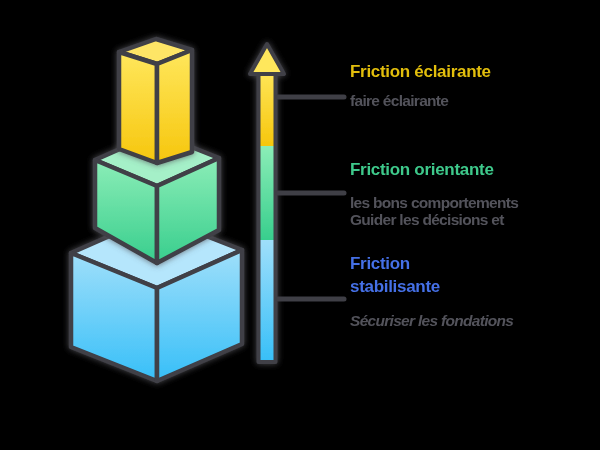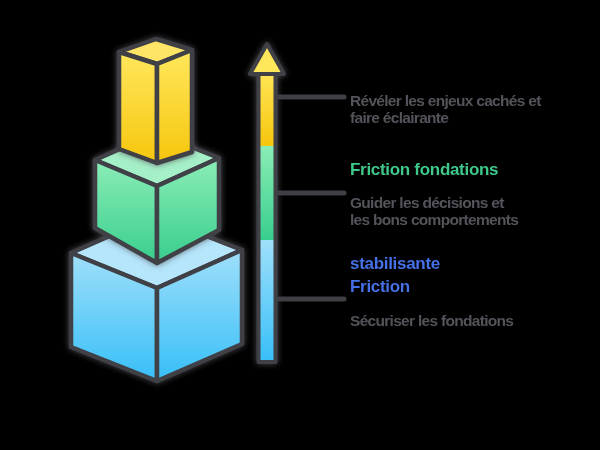--- a/index.html
+++ b/index.html
@@ -16,21 +16,21 @@
   .lvl-title.wrap{white-space:normal;width:150px;line-height:23px;}
   .lvl-desc{
     position:absolute;font-size:15.5px;font-weight:700;line-height:17px;
     color:#53535b;letter-spacing:-0.7px;
   }
   .t-eclairante{color:#e2be0c;top:62px;left:0;}
   .t-orientante{color:#3ec98b;top:160px;left:0;}
   .t-stabilisante{color:#4570e6;top:252px;left:0;}
   .d-eclairante{top:92px;left:0;}
   .d-orientante{top:194px;left:0;}
-  .d-stabilisante{top:312px;left:0;}
+  .d-stabilisante{top:312px;left:0;font-style:italic;}
 </style>
 </head>
 <body>
 
 <div id="stage">
 
   <svg id="diagram-svg" width="600" height="450" viewBox="0 0 600 450">
     <defs>
       <linearGradient id="gYellow" x1="0" y1="0" x2="0" y2="1">
         <stop offset="0" stop-color="#ffe75c"></stop>
@@ -77,33 +77,33 @@
 
     <g stroke="#3f3f46" stroke-width="5" stroke-linecap="round">
       <line x1="278" y1="97" x2="344" y2="97"></line>
       <line x1="278" y1="193" x2="344" y2="193"></line>
       <line x1="278" y1="299" x2="344" y2="299"></line>
     </g>
   </svg>
 
   <div class="labels">
 
+    <div class="lvl-title t-eclairante">Friction éclairante</div>
     <div class="lvl-desc d-eclairante">
-      <div>Révéler les enjeux cachés et</div>
       <div>faire éclairante</div>
     </div>
 
-    <div class="lvl-title t-orientante">Friction fondations</div>
+    <div class="lvl-title t-orientante">Friction orientante</div>
     <div class="lvl-desc d-orientante">
+      <div>les bons comportements</div>
       <div>Guider les décisions et</div>
-      <div>les bons comportements</div>
     </div>
 
     <div class="lvl-title wrap t-stabilisante">
+      <div>Friction</div>
       <div>stabilisante</div>
-      <div>Friction</div>
     </div>
     <div class="lvl-desc d-stabilisante">
       <div>Sécuriser les fondations</div>
     </div>
 
   </div>
 </div>
 
 </body></html>

